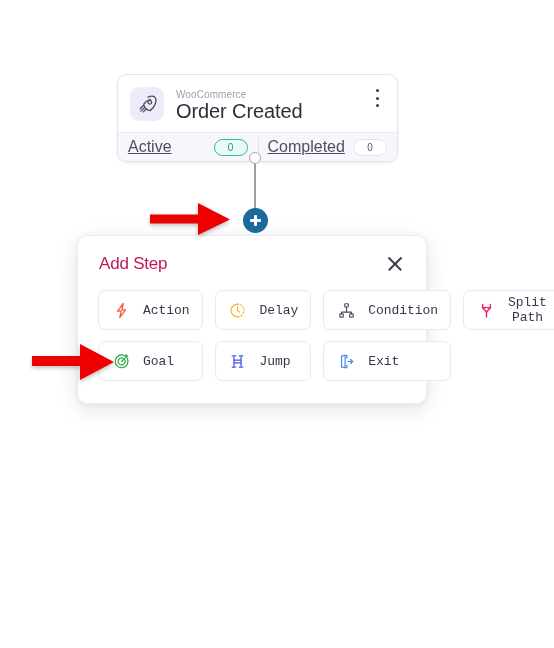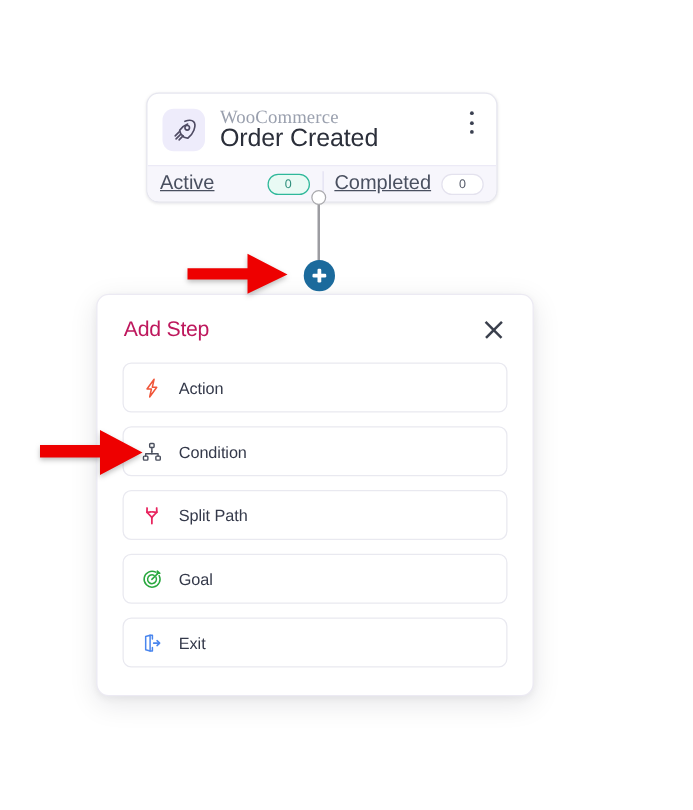--- a/index.html
+++ b/index.html
@@ -49,25 +49,24 @@
     align-items: center;
     justify-content: center;
     flex: 0 0 auto;
   }
   .node-text {
     margin-left: 12px;
     min-width: 0;
     flex: 1 1 auto;
   }
   .node-sub {
-    font-size: 15px;
+    font-size: 10px;
     color: #9aa0ae;
     line-height: 13px;
     letter-spacing: .1px;
-    font-family: Liberation Serif, serif;
   }
   .node-title {
     font-size: 20px;
     color: #2b2f3a;
     line-height: 19px;
     margin-top: 1px;
     letter-spacing: -.1px;
   }
   .node-menu {
     position: absolute;
@@ -227,22 +226,23 @@
     top: 9px;
     width: 18px;
     height: 1.5px;
     background: #3a3f4c;
   }
   .panel-close::before { transform: rotate(45deg); }
   .panel-close::after  { transform: rotate(-45deg); }
 
   .grid {
     display: grid;
-    grid-template-columns: 1fr;
+    grid-template-columns: 1fr 1fr 1fr 1fr;
     gap: 11px 12px;
+    font-family: Liberation Mono, monospace;
   }
   .step-btn {
     display: flex;
     align-items: center;
     height: 40px;
     border: 1px solid #e9e9f0;
     border-radius: 7px;
     background: #ffffff;
     padding: 0 12px;
     box-sizing: border-box;
@@ -326,20 +326,30 @@
 
       <button class="step-btn">
         <span class="step-icon">
           <svg width="17" height="17" viewBox="0 0 24 24" fill="none" stroke="#f0563a" stroke-width="1.7" stroke-linecap="round" stroke-linejoin="round">
             <path d="M14.5 2 6.5 13h5l-2 9 8-11h-5z"></path>
           </svg>
         </span>
         <span class="step-label">Action</span>
       </button>
 
+      <button class="step-btn">
+        <span class="step-icon">
+          <svg width="17" height="17" viewBox="0 0 24 24" fill="none" stroke="#f5b335" stroke-width="1.7" stroke-linecap="round">
+            <path d="M12 3a9 9 0 1 0 0 18"></path>
+            <path d="M12 3a9 9 0 0 1 0 18" stroke-dasharray="1.6 2.6"></path>
+            <path d="M12 7v5.2l3 1.8" stroke-linejoin="round"></path>
+          </svg>
+        </span>
+        <span class="step-label">Delay</span>
+      </button>
 
       <button class="step-btn">
         <span class="step-icon">
           <svg width="17" height="17" viewBox="0 0 24 24" fill="none" stroke="#4a4f5e" stroke-width="1.6" stroke-linecap="round" stroke-linejoin="round">
             <rect x="9.5" y="2.5" width="5" height="4.5" rx="1"></rect>
             <rect x="2.5" y="16.8" width="5" height="4.5" rx="1"></rect>
             <rect x="16.5" y="16.8" width="5" height="4.5" rx="1"></rect>
             <path d="M12 7v4.2"></path>
             <path d="M5 16.8v-2.6h14v2.6"></path>
             <path d="M12 11.2v3"></path>
@@ -366,20 +376,35 @@
           <svg width="17" height="17" viewBox="0 0 24 24" fill="none" stroke="#2aa83f" stroke-width="1.7" stroke-linecap="round" stroke-linejoin="round">
             <path d="M20.2 7.6A9 9 0 1 1 16.4 3.8"></path>
             <path d="M16.6 9.5a5 5 0 1 1-2.1-2.1"></path>
             <path d="M12 12 18.2 5.8"></path>
             <path d="M18.2 5.8V2.6l2.8 2.6h-3z"></path>
           </svg>
         </span>
         <span class="step-label">Goal</span>
       </button>
 
+      <button class="step-btn">
+        <span class="step-icon">
+          <svg width="17" height="17" viewBox="0 0 24 24" fill="none" stroke="#4456e0" stroke-width="1.8" stroke-linecap="round" stroke-linejoin="round">
+            <path d="M7 5.5v13"></path>
+            <path d="M17 5.5v13"></path>
+            <path d="M4.6 4.2h4.8"></path>
+            <path d="M4.6 19.8h4.8"></path>
+            <path d="M14.6 4.2h4.8"></path>
+            <path d="M14.6 19.8h4.8"></path>
+            <path d="M7.3 10.2h9.4"></path>
+            <path d="M7.3 13.8h9.4"></path>
+          </svg>
+        </span>
+        <span class="step-label">Jump</span>
+      </button>
 
       <button class="step-btn">
         <span class="step-icon">
           <svg width="17" height="17" viewBox="0 0 24 24" fill="none" stroke="#4a86ee" stroke-width="1.7" stroke-linecap="round" stroke-linejoin="round">
             <path d="M10 3.2 5 4.4v15.2l5 1.2z"></path>
             <path d="M10 3.2h2.6v4"></path>
             <path d="M12.6 17v3.8H10"></path>
             <path d="M14 12h6.2"></path>
             <path d="M17.8 9.2 20.8 12l-3 2.8"></path>
           </svg>

